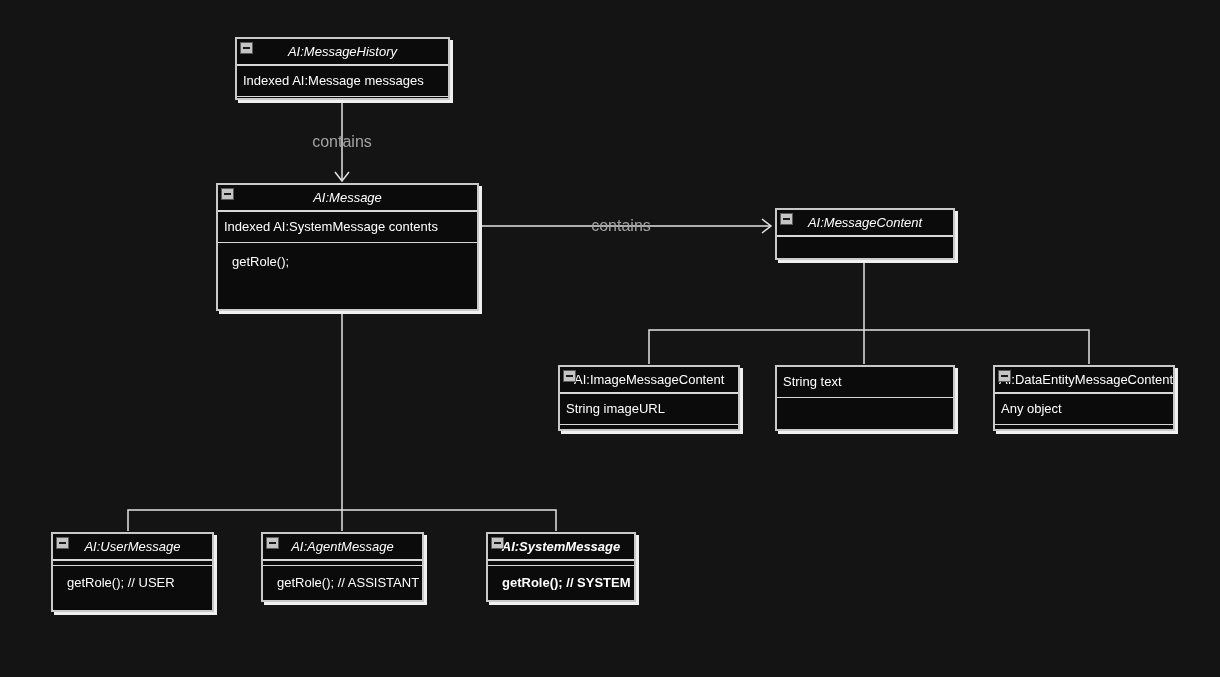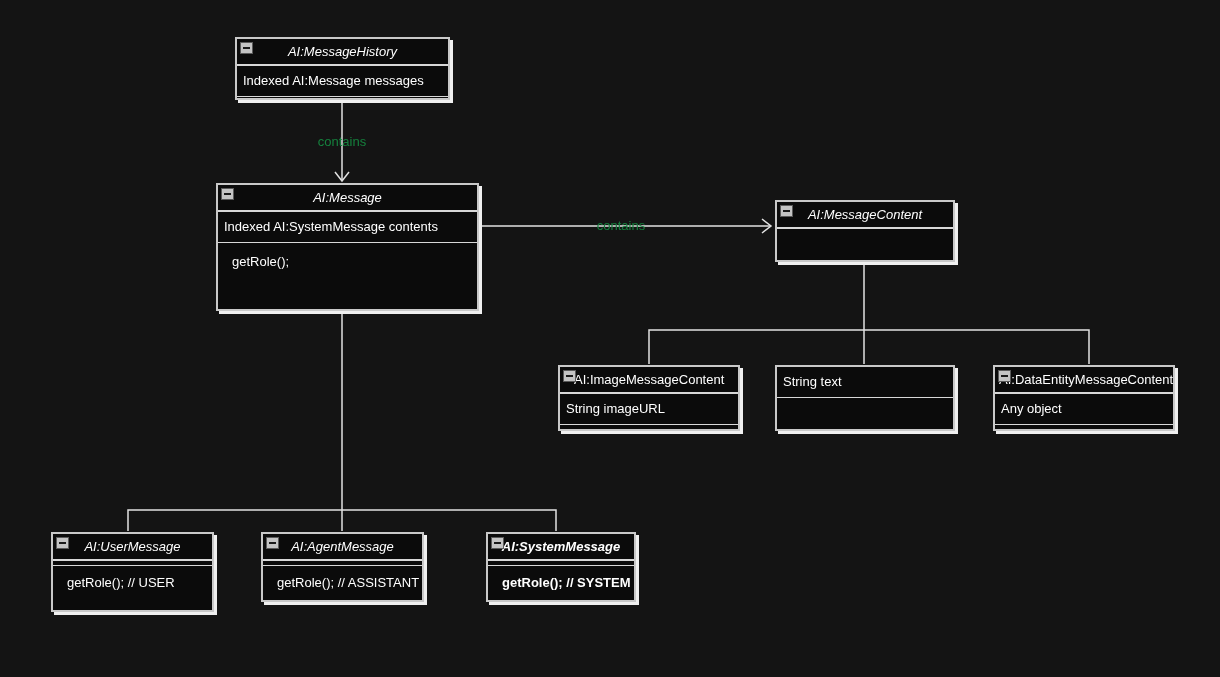--- a/index.html
+++ b/index.html
@@ -50,34 +50,34 @@
     line-height:16px;
     white-space:nowrap;
     flex:1;
   }
   .uml-empty-attrs { height:5px; border-bottom:1.5px solid #d8d8d8; }
   .uml-empty-methods { flex:1; min-height:4px; }
 
   
   .b-history  { left:235px; top:37px;  width:215px; height:63px;justify-content:space-between; }
   .b-message  { left:216px; top:183px; width:263px; height:128px; }
-  .b-content  { left:775px; top:200px; width:180px; height:62px; }
+  .b-content  { left:775px; top:208px; width:180px; height:52px; }
   .b-image    { left:558px; top:365px; width:182px; height:66px; }
   .b-text     { left:775px; top:365px; width:180px; height:66px; }
   .b-data     { left:993px; top:365px; width:182px; height:66px; }
   .b-user     { left:51px;  top:532px; width:163px; height:80px; }
   .b-agent    { left:261px; top:532px; width:163px; height:70px; }
   .b-system   { left:486px; top:532px; width:150px; height:70px;font-weight:bold; }
 
   .b-message .uml-methods { padding-top:11px; }
 
   .edge-label {
     position:absolute;
     transform:translate(-50%,-50%);
-    font-size:13px; color:#15803d;
+    font-size:16px; color:#a3a3a3;
     white-space:nowrap;
     line-height:13px;
   }
   .lbl-contains-v { left:342px; top:141px; }
   .lbl-contains-h { left:621px; top:225px; }
 </style>
 </head>
 <body>
 
 <div id="canvas">

